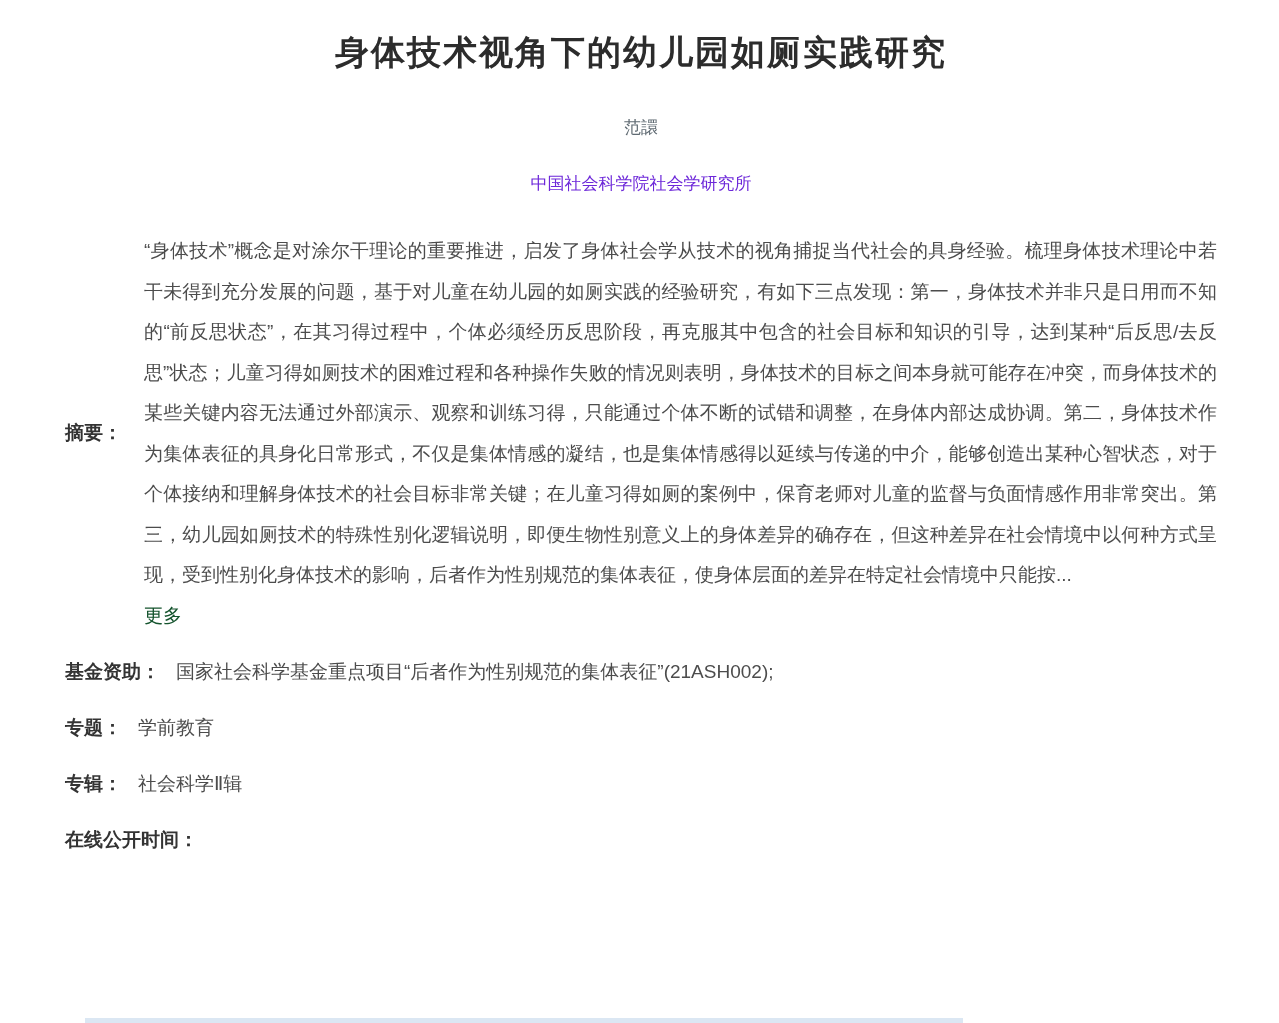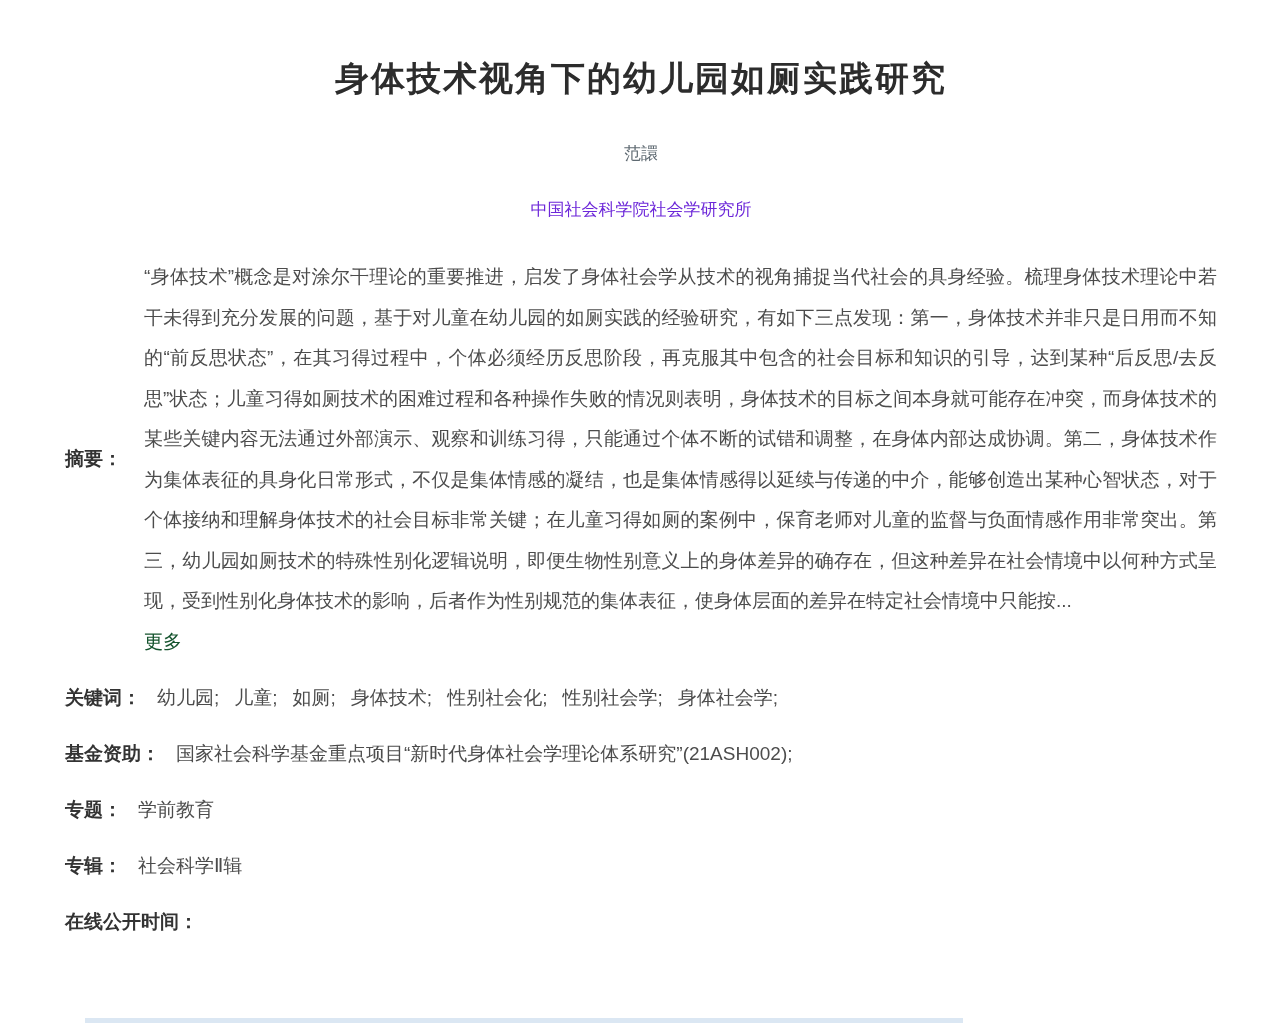--- a/index.html
+++ b/index.html
@@ -4,21 +4,21 @@
 <style>
   * { margin: 0; padding: 0; box-sizing: border-box; }
   html, body {
     width: 1279px; height: 1023px;
     background: #ffffff;
     font-family: "Liberation Sans", "DejaVu Sans", sans-serif;
     overflow: hidden;
     position: relative;
   }
   .page {
-    padding: 52px 62px 0 65px;
+    padding: 26px 62px 0 65px;
   }
   .title {
     text-align: center;
     font-size: 34px;
     font-weight: 700;
     color: #2c2c2c;
     letter-spacing: 2px;
     margin-top: 4px;
   }
   .author-line {
@@ -93,30 +93,24 @@
   <div class="affiliation-line">中国社会科学院社会学研究所</div>
 
   <div class="abstract-row">
     <span class="label abstract-label">摘要：</span>
     <div class="abstract-body">
       <span>“身体技术”概念是对涂尔干理论的重要推进，启发了身体社会学从技术的视角捕捉当代社会的具身经验。梳理身体技术理论中若干未得到充分发展的问题，基于对儿童在幼儿园的如厕实践的经验研究，有如下三点发现：第一，身体技术并非只是日用而不知的“前反思状态”，在其习得过程中，个体必须经历反思阶段，再克服其中包含的社会目标和知识的引导，达到某种“后反思/去反思”状态；儿童习得如厕技术的困难过程和各种操作失败的情况则表明，身体技术的目标之间本身就可能存在冲突，而身体技术的某些关键内容无法通过外部演示、观察和训练习得，只能通过个体不断的试错和调整，在身体内部达成协调。第二，身体技术作为集体表征的具身化日常形式，不仅是集体情感的凝结，也是集体情感得以延续与传递的中介，能够创造出某种心智状态，对于个体接纳和理解身体技术的社会目标非常关键；在儿童习得如厕的案例中，保育老师对儿童的监督与负面情感作用非常突出。第三，幼儿园如厕技术的特殊性别化逻辑说明，即便生物性别意义上的身体差异的确存在，但这种差异在社会情境中以何种方式呈现，受到性别化身体技术的影响，后者作为性别规范的集体表征，使身体层面的差异在特定社会情境中只能按...</span>
       <span class="more-link">更多</span>
     </div>
   </div>
 
-  <div class="meta-row">
-    <span class="label">关键词：</span>
-    <div class="keyword-list">
-      <span class="keyword-item">幼儿园;</span><span class="keyword-item">儿童;</span><span class="keyword-item">如厕;</span><span class="keyword-item">身体技术;</span><span class="keyword-item">性别社会化;</span><span class="keyword-item">性别社会学;</span><span class="keyword-item">身体社会学;</span>
-    </div>
-  </div>
 
   <div class="meta-row">
     <span class="label">基金资助：</span>
-    <span class="meta-value">国家社会科学基金重点项目“新时代身体社会学理论体系研究”(21ASH002);</span>
+    <span class="meta-value">国家社会科学基金重点项目“后者作为性别规范的集体表征”(21ASH002);</span>
   </div>
 
   <div class="meta-row">
     <span class="label">专题：</span>
     <span class="meta-value">学前教育</span>
   </div>
 
   <div class="meta-row">
     <span class="label">专辑：</span>
     <span class="meta-value">社会科学Ⅱ辑</span>

